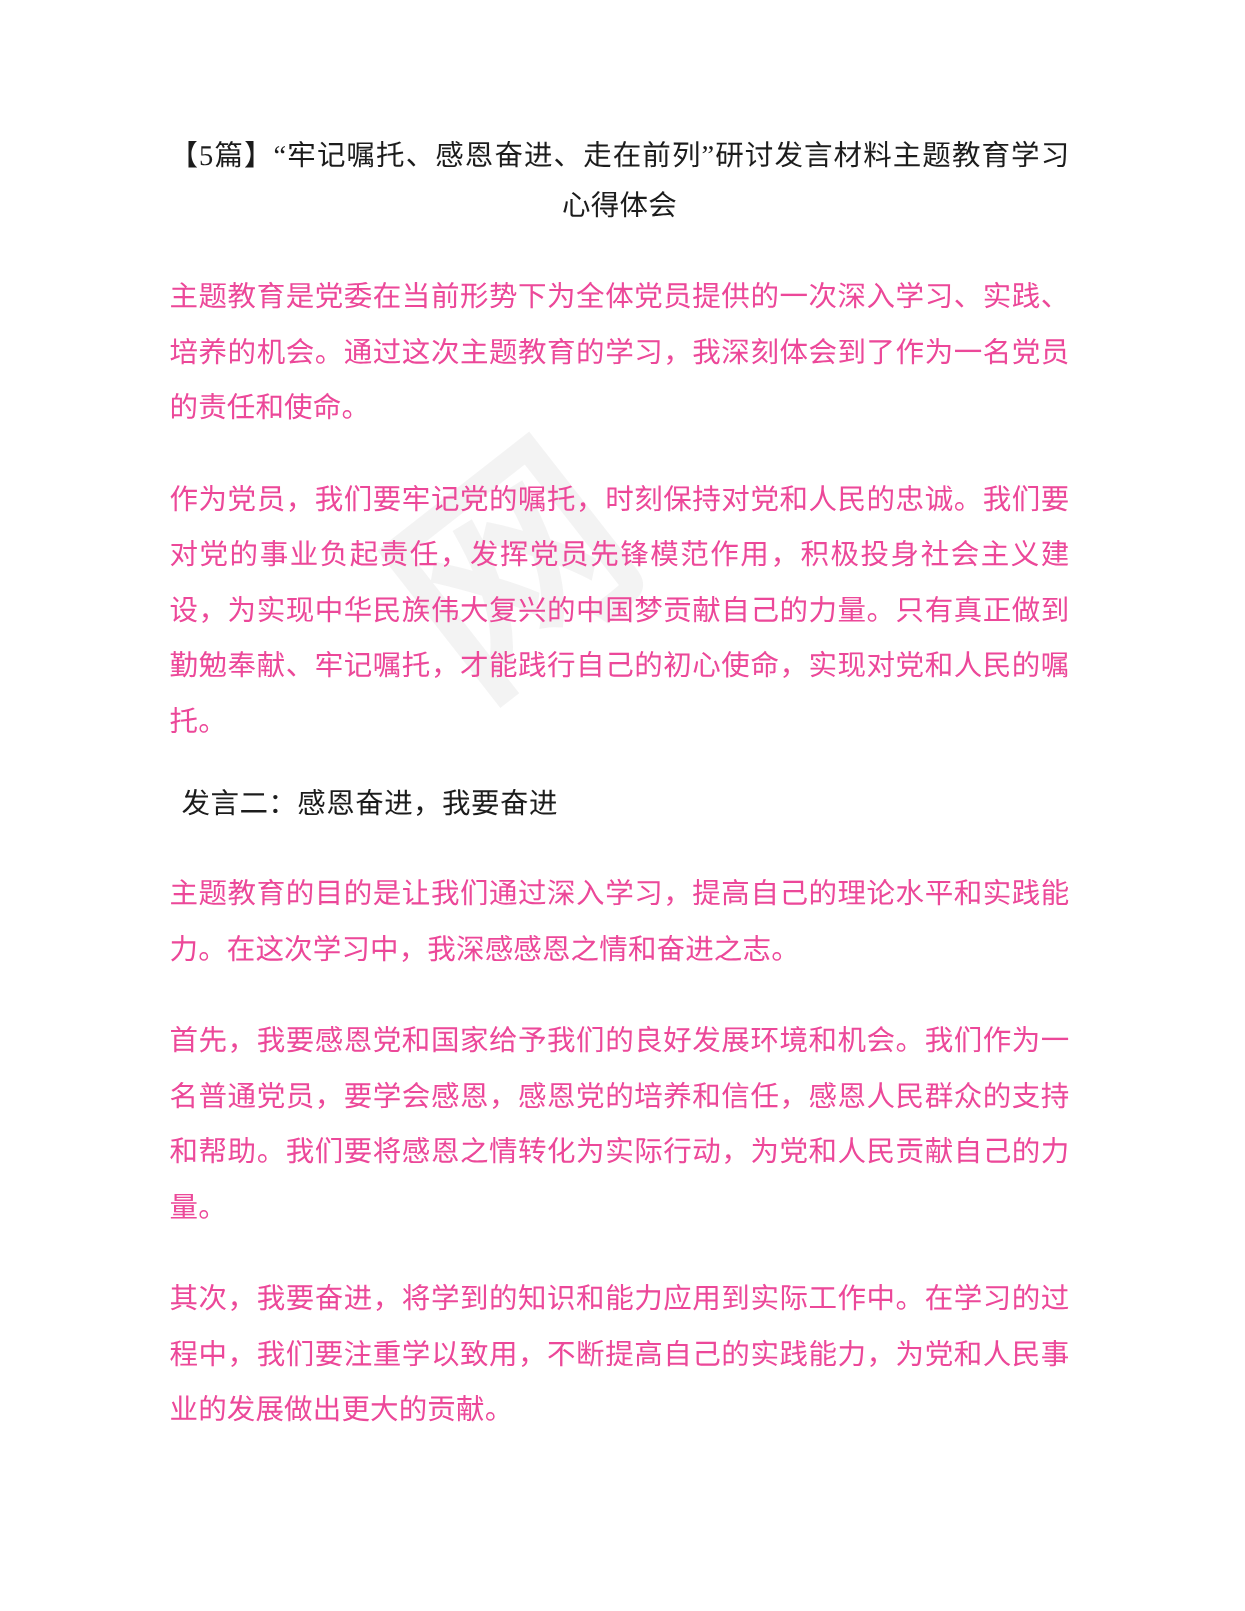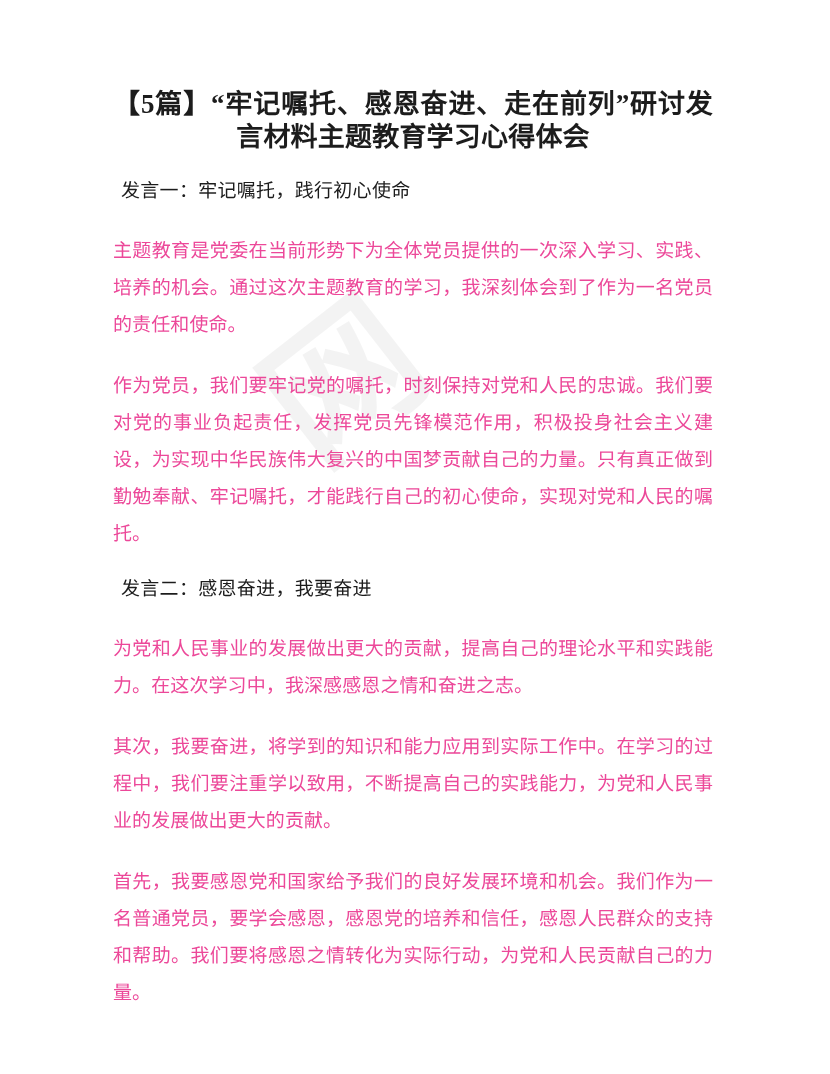--- a/index.html
+++ b/index.html
@@ -42,22 +42,22 @@
     z-index: 0;
   }
 
   .content {
     position: relative;
     z-index: 1;
     padding: 88px 117px 0 113px;
   }
 
   .doc-title {
-    font-size: 27px;
-    font-weight: bold;
+    font-size: 19px;
+    font-weight: normal;
     line-height: 33px;
     text-align: justify;
     text-align-last: center;
     margin: 0 0 8px 0;
     letter-spacing: 0.2px;
   }
 
   .section-heading {
     font-size: 19px;
     font-weight: normal;
@@ -87,28 +87,27 @@
 <div class="page">
 
   <div class="watermark">网</div>
 
   <div class="content">
 
     <h1 class="doc-title">
       <span>【5篇】“牢记嘱托、感恩奋进、走在前列”研讨发言材料主题</span><span>教育学习心得体会</span>
     </h1>
 
-    <h2 class="section-heading">发言一：牢记嘱托，践行初心使命</h2>
 
     <p class="para first-after-heading">主题教育是党委在当前形势下为全体党员提供的一次深入学习、实践、培养的机会。通过这次主题教育的学习，我深刻体会到了作为一名党员的责任和使命。</p>
 
     <p class="para">作为党员，我们要牢记党的嘱托，时刻保持对党和人民的忠诚。我们要对党的事业负起责任，发挥党员先锋模范作用，积极投身社会主义建设，为实现中华民族伟大复兴的中国梦贡献自己的力量。只有真正做到勤勉奉献、牢记嘱托，才能践行自己的初心使命，实现对党和人民的嘱托。</p>
 
     <h2 class="section-heading">发言二：感恩奋进，我要奋进</h2>
 
-    <p class="para first-after-heading">为党和人民事业的发展做出更大的贡献，提高自己的理论水平和实践能力。在这次学习中，我深感感恩之情和奋进之志。</p>
+    <p class="para first-after-heading">主题教育的目的是让我们通过深入学习，提高自己的理论水平和实践能力。在这次学习中，我深感感恩之情和奋进之志。</p>
+
+    <p class="para">首先，我要感恩党和国家给予我们的良好发展环境和机会。我们作为一名普通党员，要学会感恩，感恩党的培养和信任，感恩人民群众的支持和帮助。我们要将感恩之情转化为实际行动，为党和人民贡献自己的力量。</p>
 
     <p class="para">其次，我要奋进，将学到的知识和能力应用到实际工作中。在学习的过程中，我们要注重学以致用，不断提高自己的实践能力，为党和人民事业的发展做出更大的贡献。</p>
-
-    <p class="para">首先，我要感恩党和国家给予我们的良好发展环境和机会。我们作为一名普通党员，要学会感恩，感恩党的培养和信任，感恩人民群众的支持和帮助。我们要将感恩之情转化为实际行动，为党和人民贡献自己的力量。</p>
 
   </div>
 </div>
 
 </body></html>

